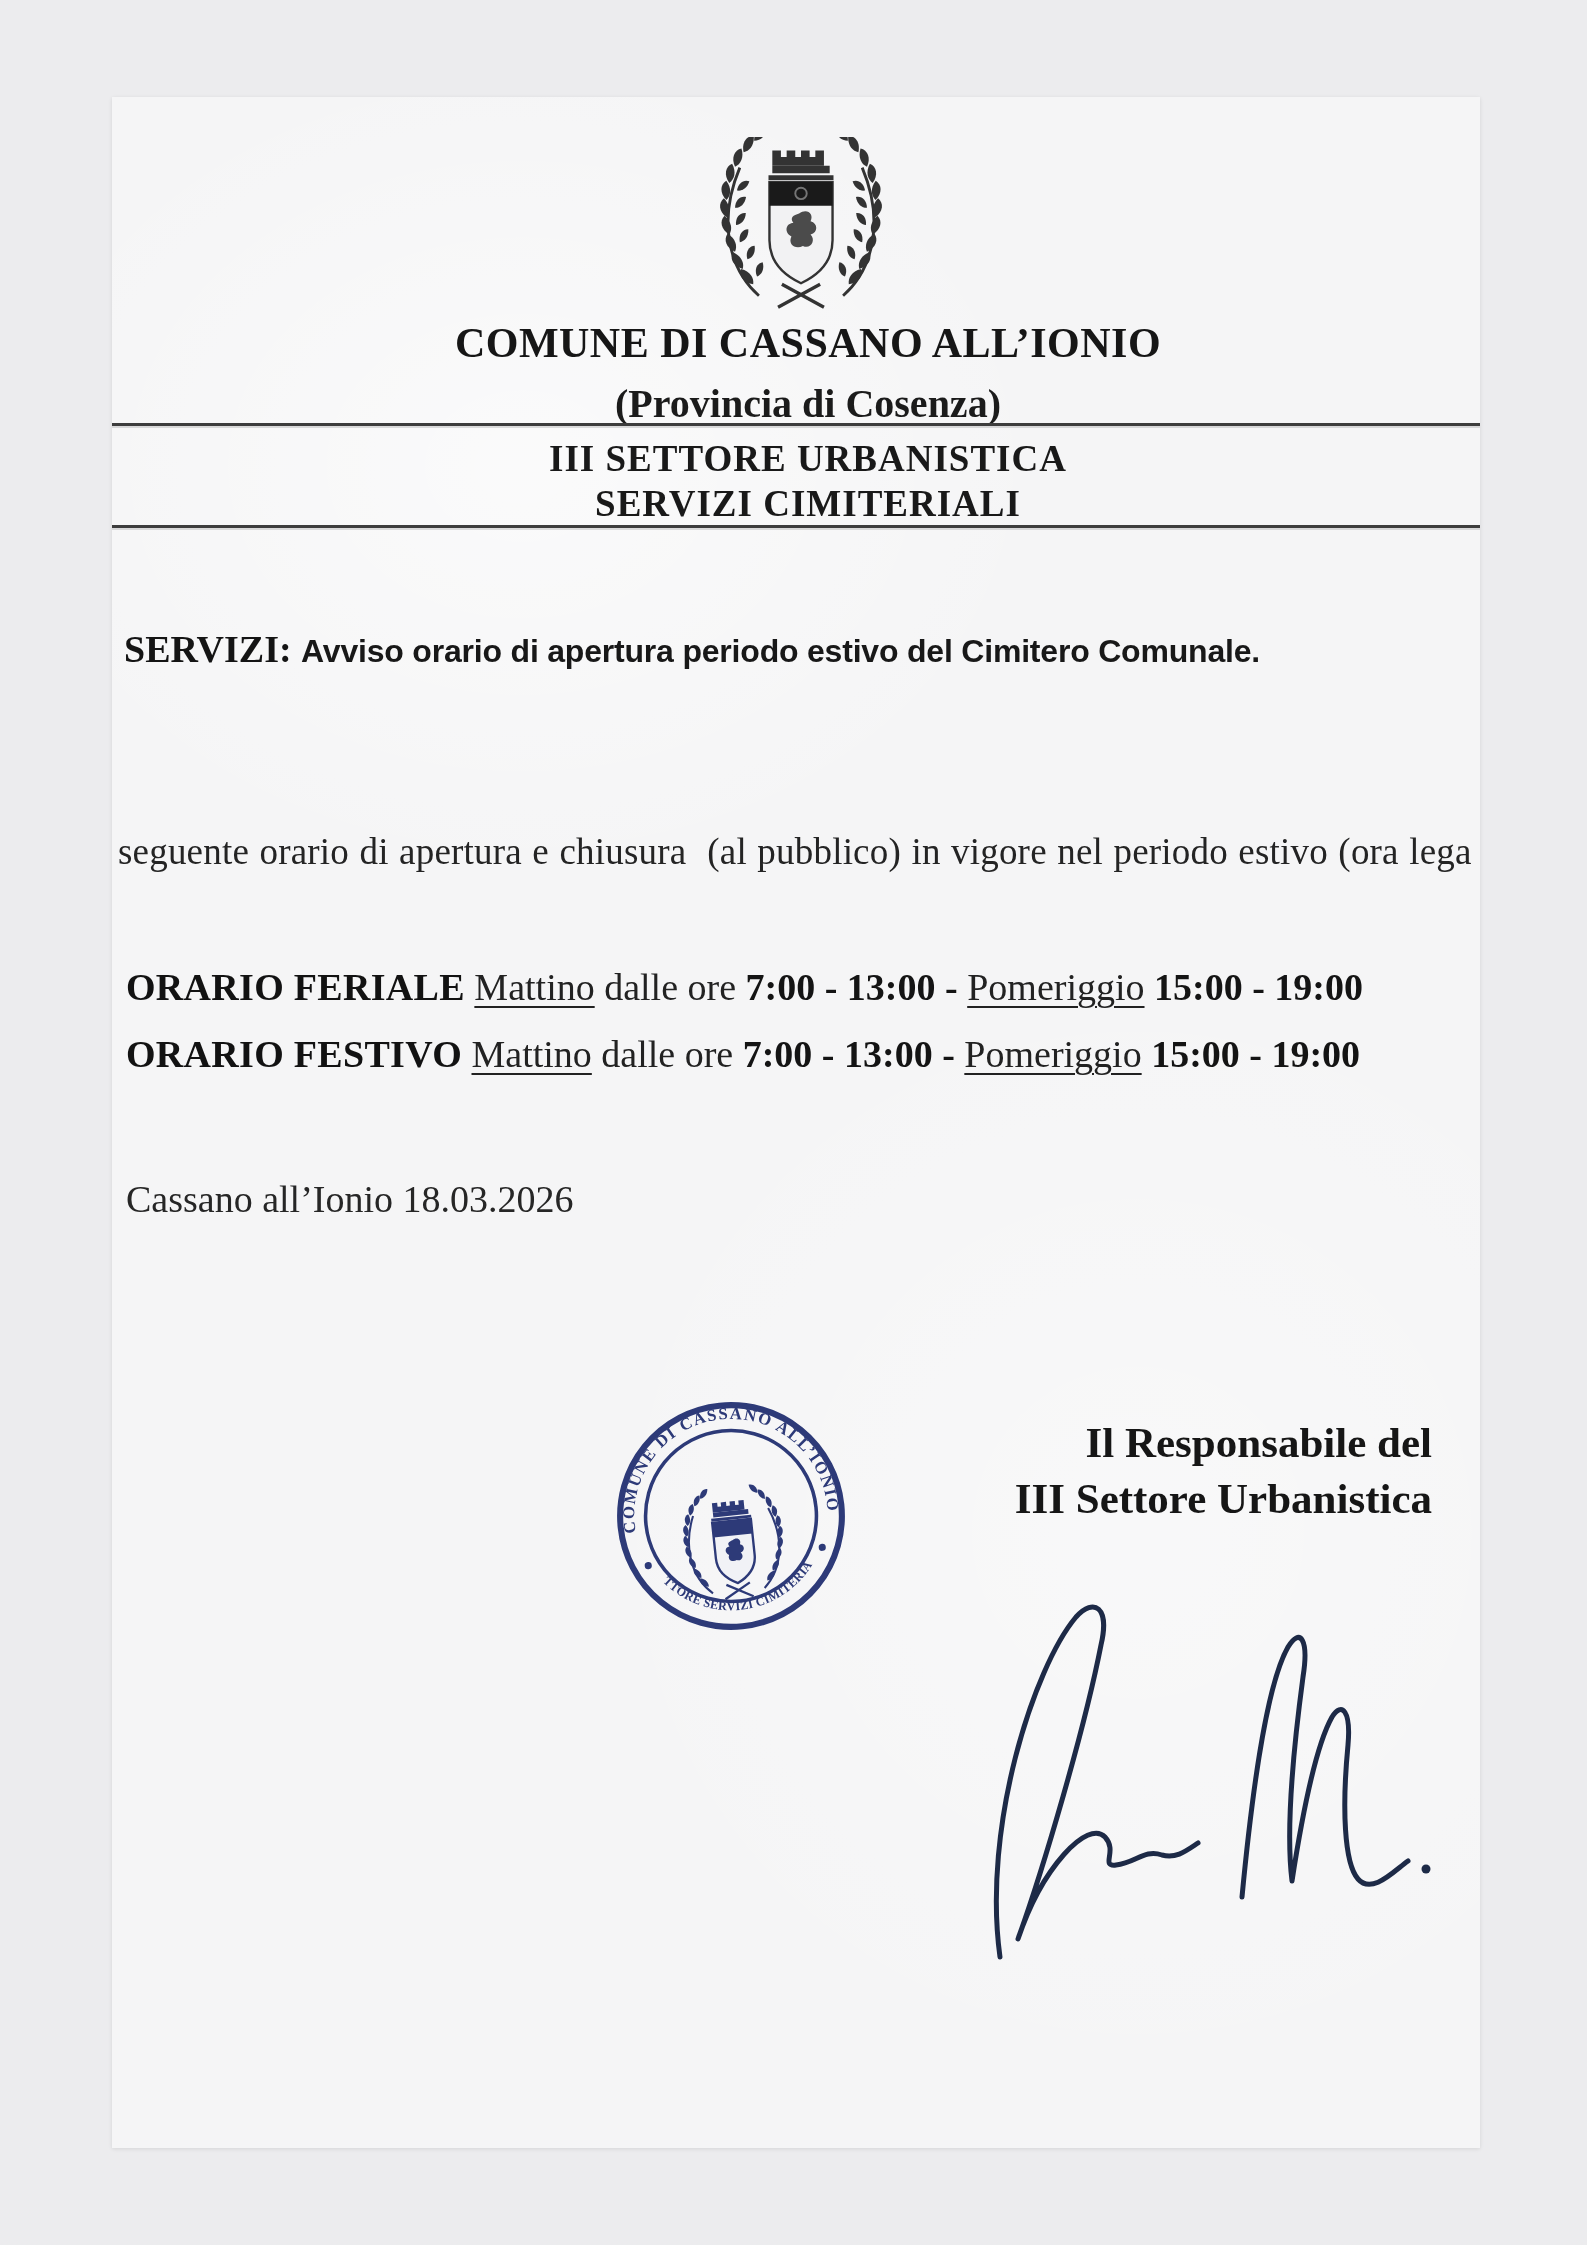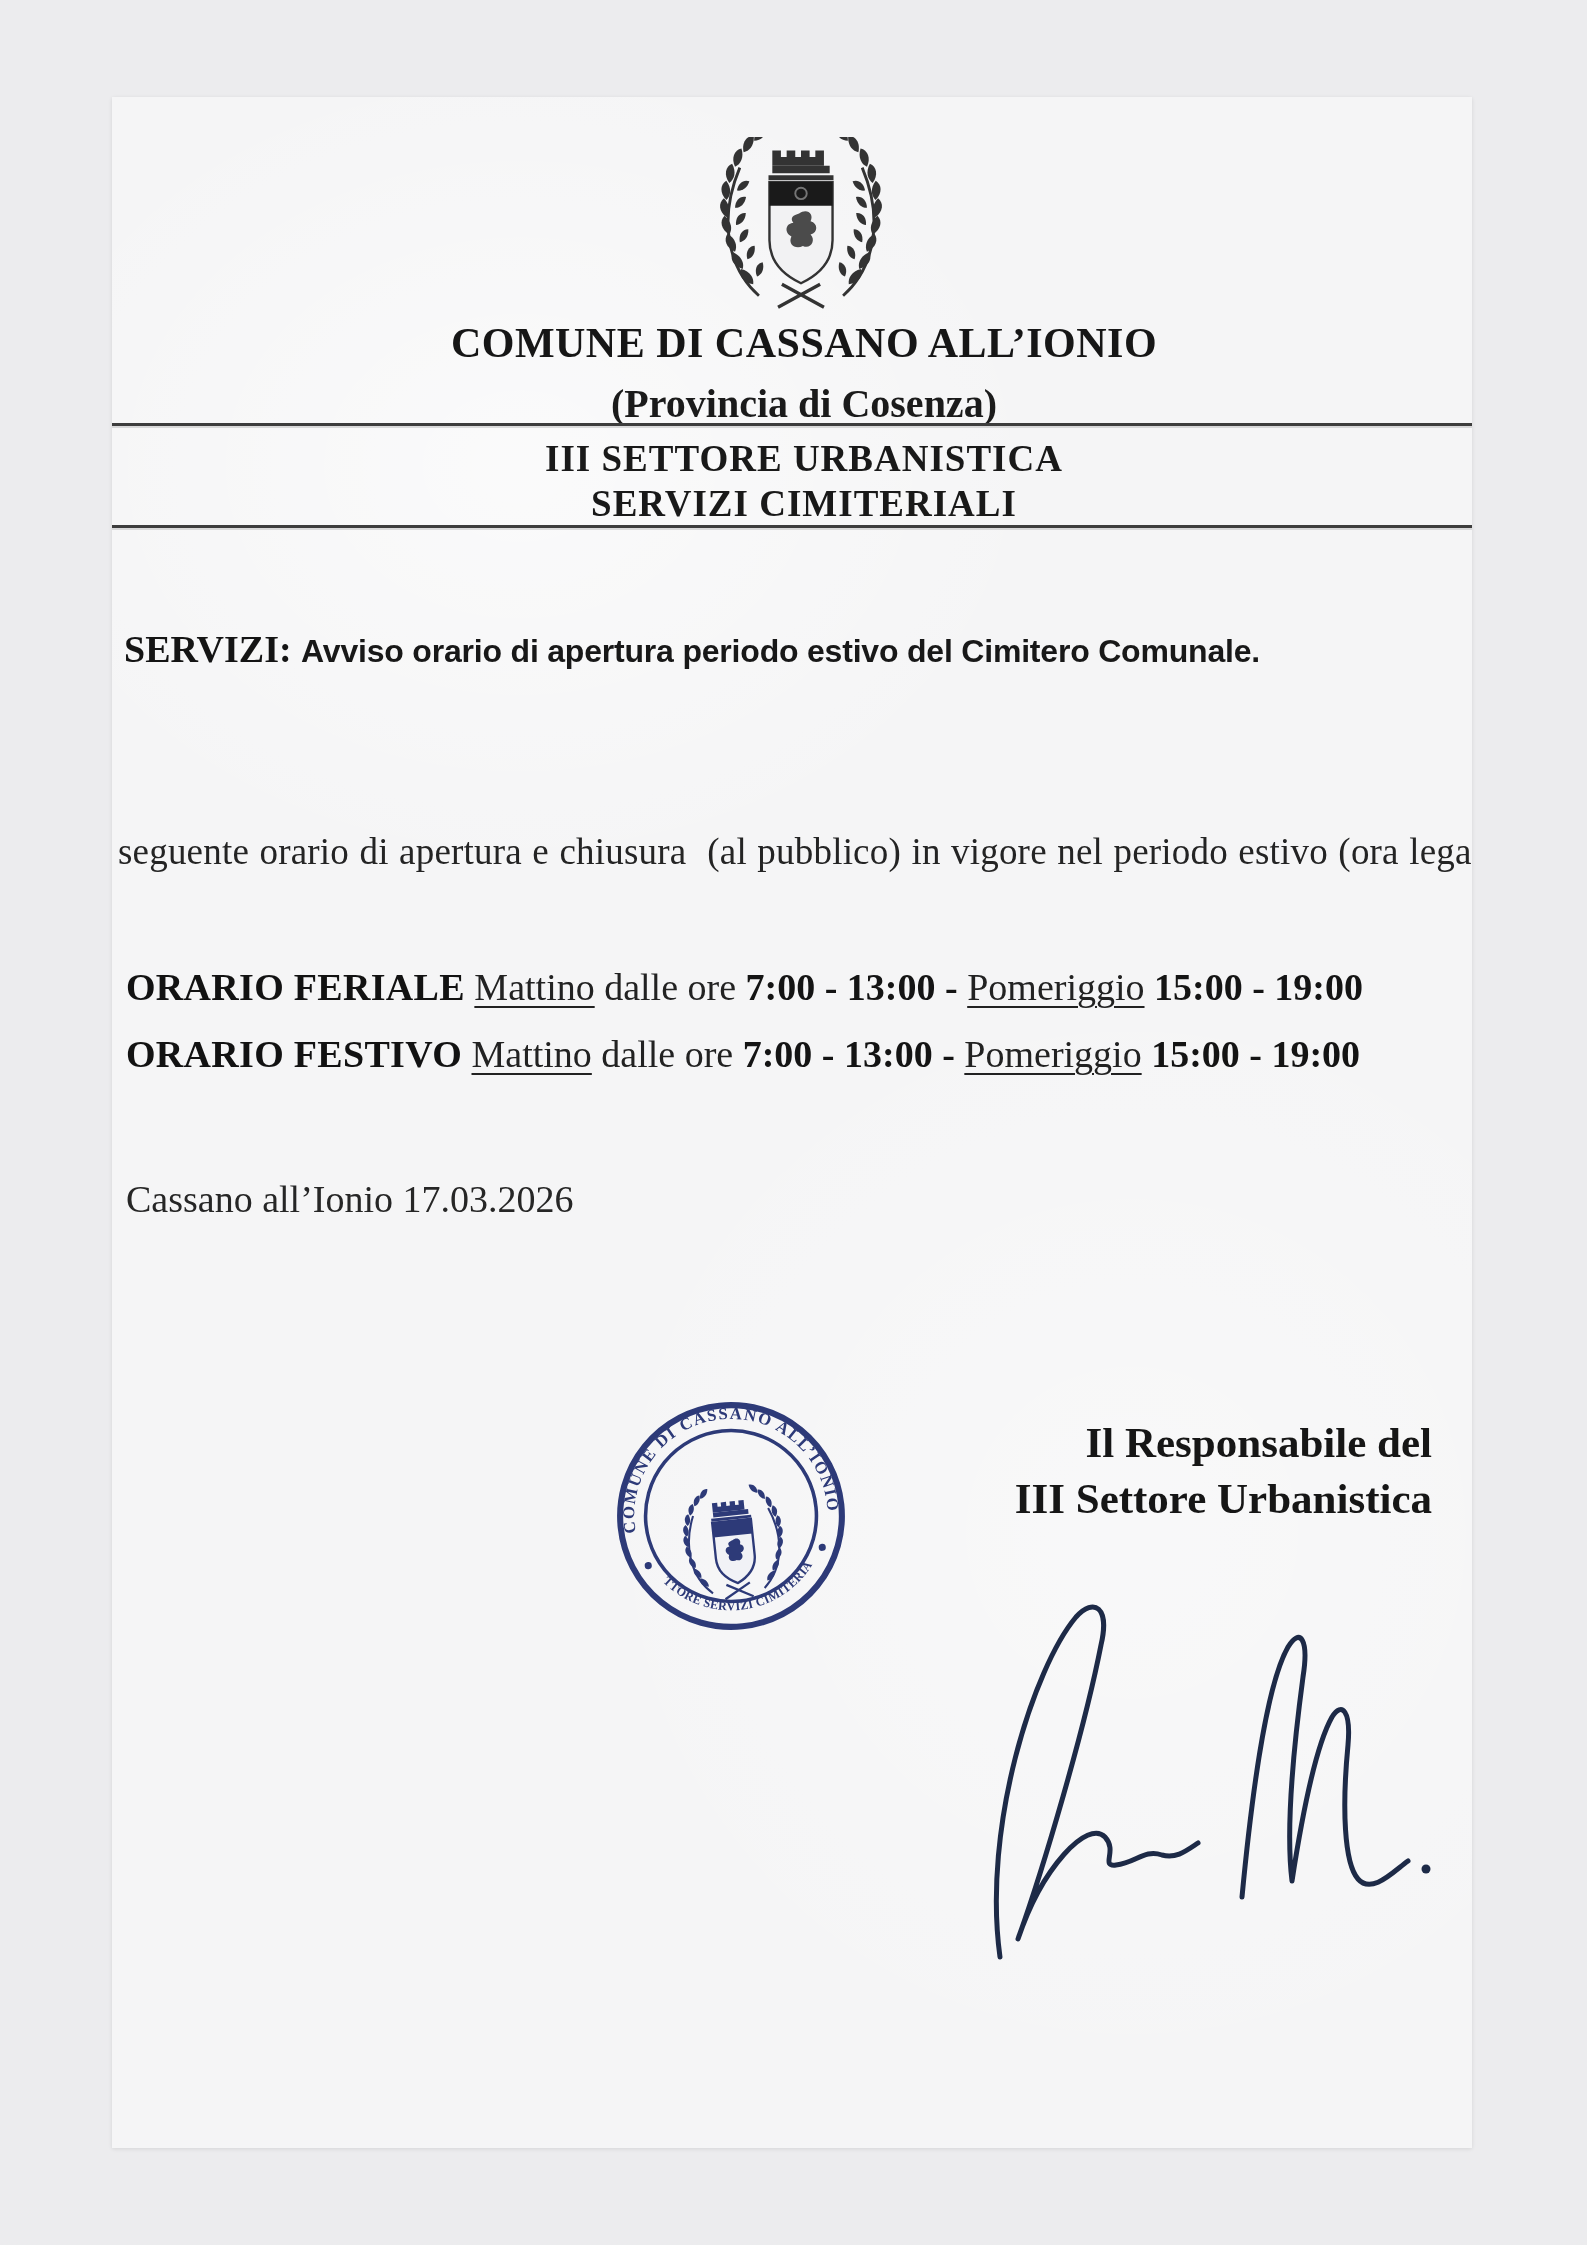--- a/index.html
+++ b/index.html
@@ -12,20 +12,21 @@
     overflow:hidden;
   }
   .paper{
     position:absolute;left:112px;top:97px;width:1360px;height:2051px;
     background:
       radial-gradient(900px 700px at 30% 18%, rgba(255,255,255,.55), rgba(255,255,255,0) 60%),
       radial-gradient(900px 900px at 75% 70%, rgba(255,255,255,.35), rgba(255,255,255,0) 65%),
       #f5f5f6;
     box-shadow:0 1px 4px rgba(0,0,0,.10);
     overflow:hidden;
+    padding-left:8px;
   }
   .abs{position:absolute;white-space:nowrap;}
   .ctr{left:0;width:100%;text-align:center;padding-left:24px;box-sizing:border-box;}
 
   .emblem-top{position:absolute;left:600px;top:40px;width:178px;height:174px;}
   .emblem-top .e-ink-fill{fill:#333;}
   .emblem-top .e-ink-stroke{stroke:#333;}
   .emblem-top .e-field{fill:#f2f2f3;}
   .emblem-top .e-chief{fill:#1a1a1a;}
 
@@ -136,21 +137,21 @@
   </div>
   <div class="abs sched s2">
     <span class="lbl">ORARIO FESTIVO</span>
     <span class="u">Mattino</span>
     <span>dalle ore</span>
     <span class="b">7:00 - 13:00 -</span>
     <span class="u">Pomeriggio</span>
     <span class="b">15:00 - 19:00</span>
   </div>
 
-  <div class="abs dateline">Cassano all’Ionio 17.03.2026</div>
+  <div class="abs dateline">Cassano all’Ionio 18.03.2026</div>
 
   <svg class="stamp" viewBox="0 0 232 232" aria-hidden="true">
     <defs>
       <path id="arcTop" d="M 26 146 A 95 95 0 1 1 206 146" fill="none"></path>
       <path id="arcBot" d="M 40 170 A 94 94 0 0 0 192 170" fill="none"></path>
       <path id="leafB" d="M0,0 C6,-8 15,-9 20,-3 C13,4 5,4 0,0 Z"></path>
       <g id="branchB">
         <path class="e-ink-stroke" d="M-44,110 C-78,80 -86,28 -64,-24" fill="none" stroke-width="3.5"></path>
         <use href="#leafB" class="e-ink-fill" transform="translate(-50,98) rotate(-120)"></use>
         <use href="#leafB" class="e-ink-fill" transform="translate(-61,82) rotate(-112)"></use>

